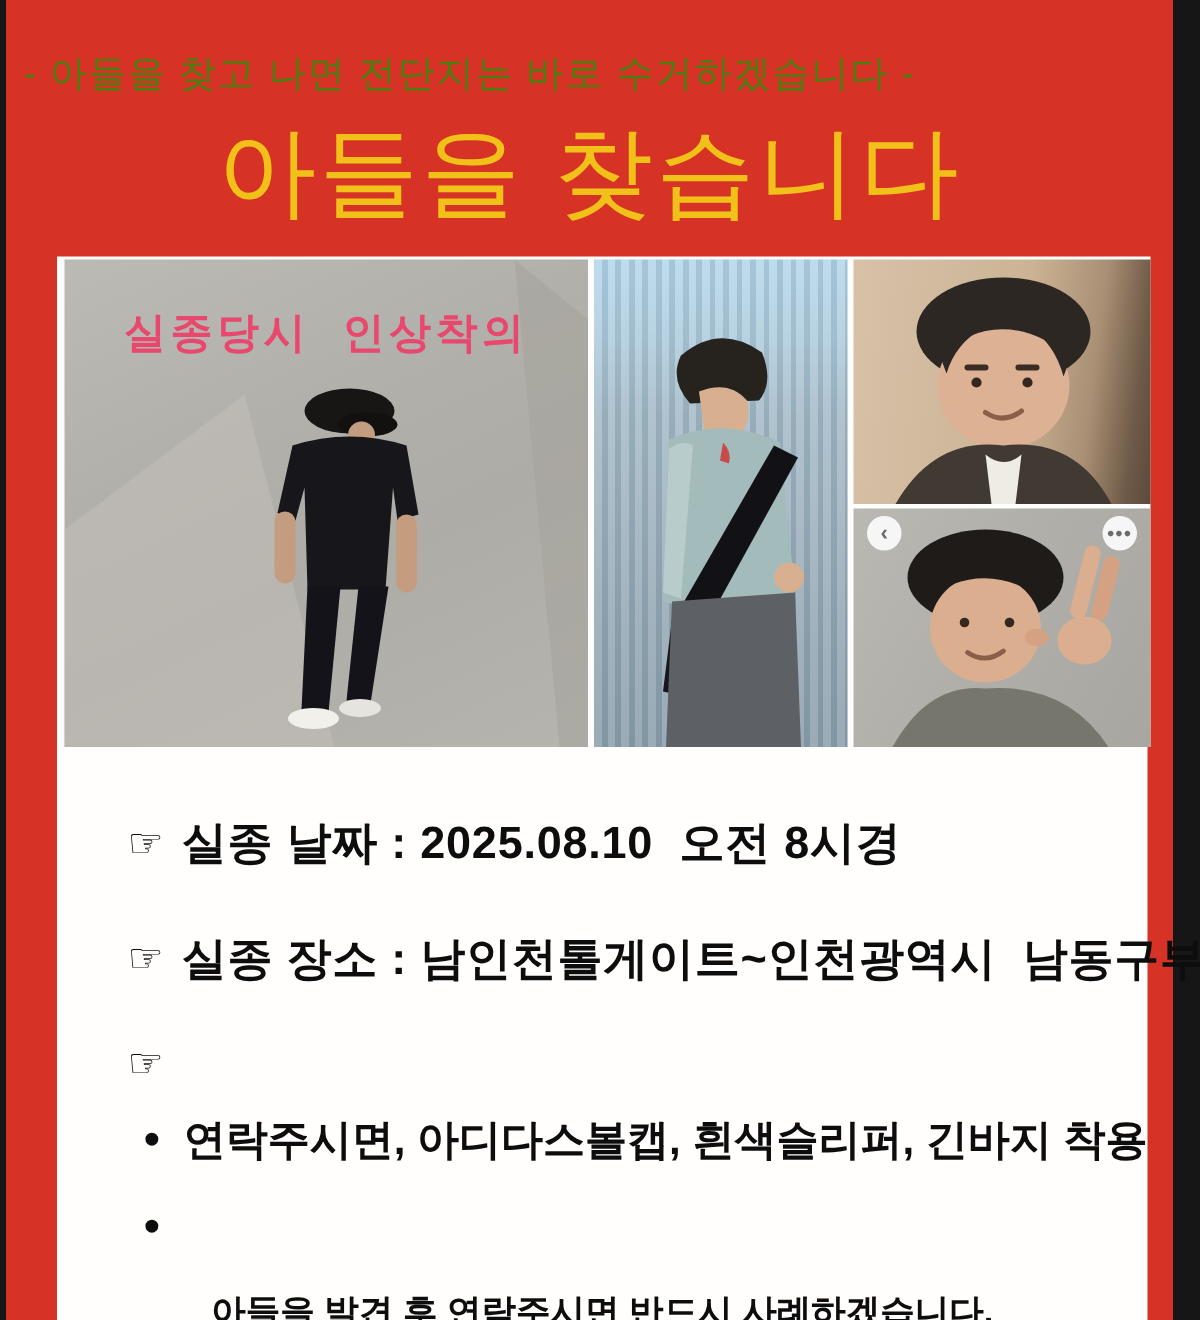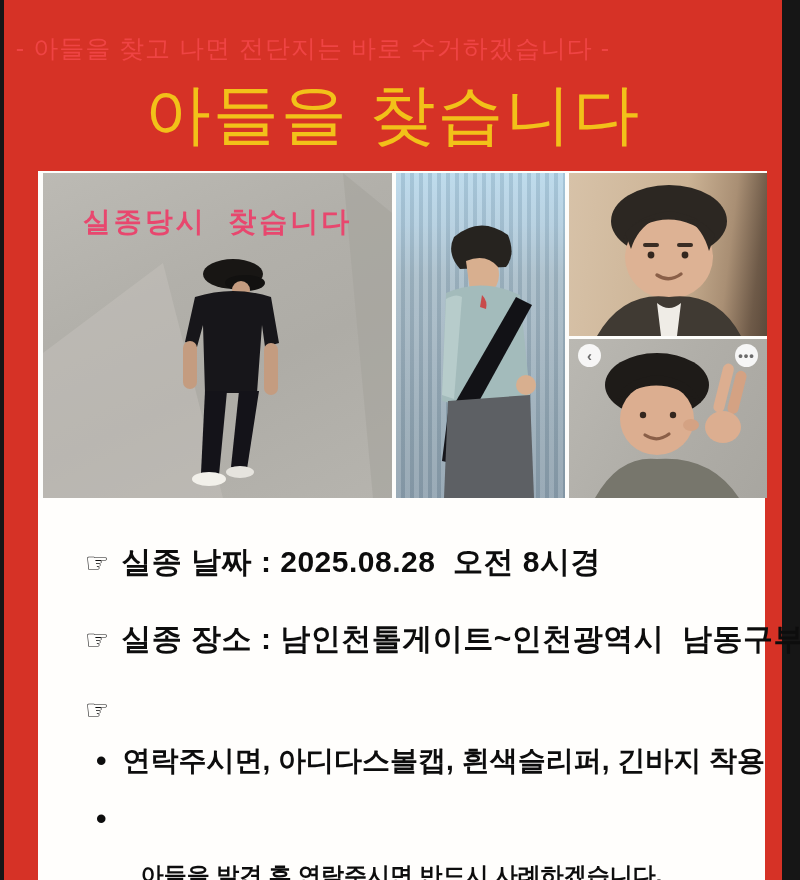--- a/index.html
+++ b/index.html
@@ -10,21 +10,21 @@
     font-family:"Liberation Sans","DejaVu Sans",sans-serif;
     overflow:hidden;
   }
   .poster-bg {
     position:absolute; left:4px; top:0; width:778px; height:880px;
     background:#d63226;
   }
   .notice-line {
     position:absolute; left:4px; top:32px; width:618px;
     text-align:center;
-    color:#ef4444; font-size:25px; font-weight:400; letter-spacing:1px;
+    color:#4d7c0f; font-size:25px; font-weight:400; letter-spacing:1px;
   }
   .main-title {
     position:absolute; left:4px; top:70px; width:778px;
     text-align:center;
     color:#f2c119; font-size:66px; font-weight:400; letter-spacing:2px;
   }
   .photo-strip {
     position:absolute; left:38px; top:171px; width:729px; height:327px;
     background:#fdfdfb;
     display:flex; gap:4px; padding:2px 0 0 5px;
@@ -113,21 +113,21 @@
         <circle cx="198" cy="117" r="9" fill="#c49c80"></circle>
         <path d="M152,124 Q190,112 228,124 L236,170 L222,174 L219,152 L214,220 L162,220 L160,152 L154,174 L142,169 Z" fill="#17161a"></path>
         <rect x="140" y="168" width="14" height="48" rx="7" fill="#c49c80"></rect>
         <rect x="221" y="170" width="14" height="52" rx="7" fill="#c49c80"></rect>
         <path d="M162,218 L184,218 L176,302 L158,300 Z" fill="#141319"></path>
         <path d="M196,218 L216,218 L204,296 L188,294 Z" fill="#141319"></path>
         <ellipse cx="166" cy="306" rx="17" ry="7" fill="#f2f0ea"></ellipse>
         <ellipse cx="197" cy="299" rx="14" ry="6" fill="#e6e4de"></ellipse>
       </g>
     </svg>
-    <div class="cctv-label">실종당시  찾습니다</div>
+    <div class="cctv-label">실종당시  인상착의</div>
   </div>
 
   <div class="photo photo-city">
     <svg width="169" height="325" viewBox="0 0 169 325">
       <path d="M58,64 Q84,42 112,62 Q120,82 110,94 L64,96 Q50,80 58,64 Z" fill="#26231f"></path>
       <path d="M70,88 Q90,80 102,94 Q106,110 94,120 L74,118 Z" fill="#d8af8f"></path>
       <path d="M50,120 Q86,104 124,122 L134,222 Q88,240 46,228 Z" fill="#a3bbbb"></path>
       <path d="M50,126 Q60,120 66,124 L58,226 L46,222 Z" fill="#b7cccb"></path>
       <path d="M120,124 L136,132 L70,252 L52,242 Z" fill="#121216"></path>
       <path d="M52,240 L88,248 L82,296 L46,288 Z" fill="#16161b"></path>
@@ -176,21 +176,21 @@
       <div class="photo-btn photo-btn-more">•••</div>
     </div>
 
   </div>
 </div>
 
 <div class="white-section">
 
   <div class="detail-line line-date">
     <span class="finger">☞</span>
-    <span class="detail-text">실종 날짜 : 2025.08.28  오전 8시경</span>
+    <span class="detail-text">실종 날짜 : 2025.08.10  오전 8시경</span>
   </div>
 
   <div class="detail-line line-place">
     <span class="finger">☞</span>
     <span class="detail-text">실종 장소 : 남인천톨게이트~인천광역시  남동구부근</span>
   </div>
 
   <div class="detail-line line-feat">
     <span class="finger">☞</span>
   </div>

